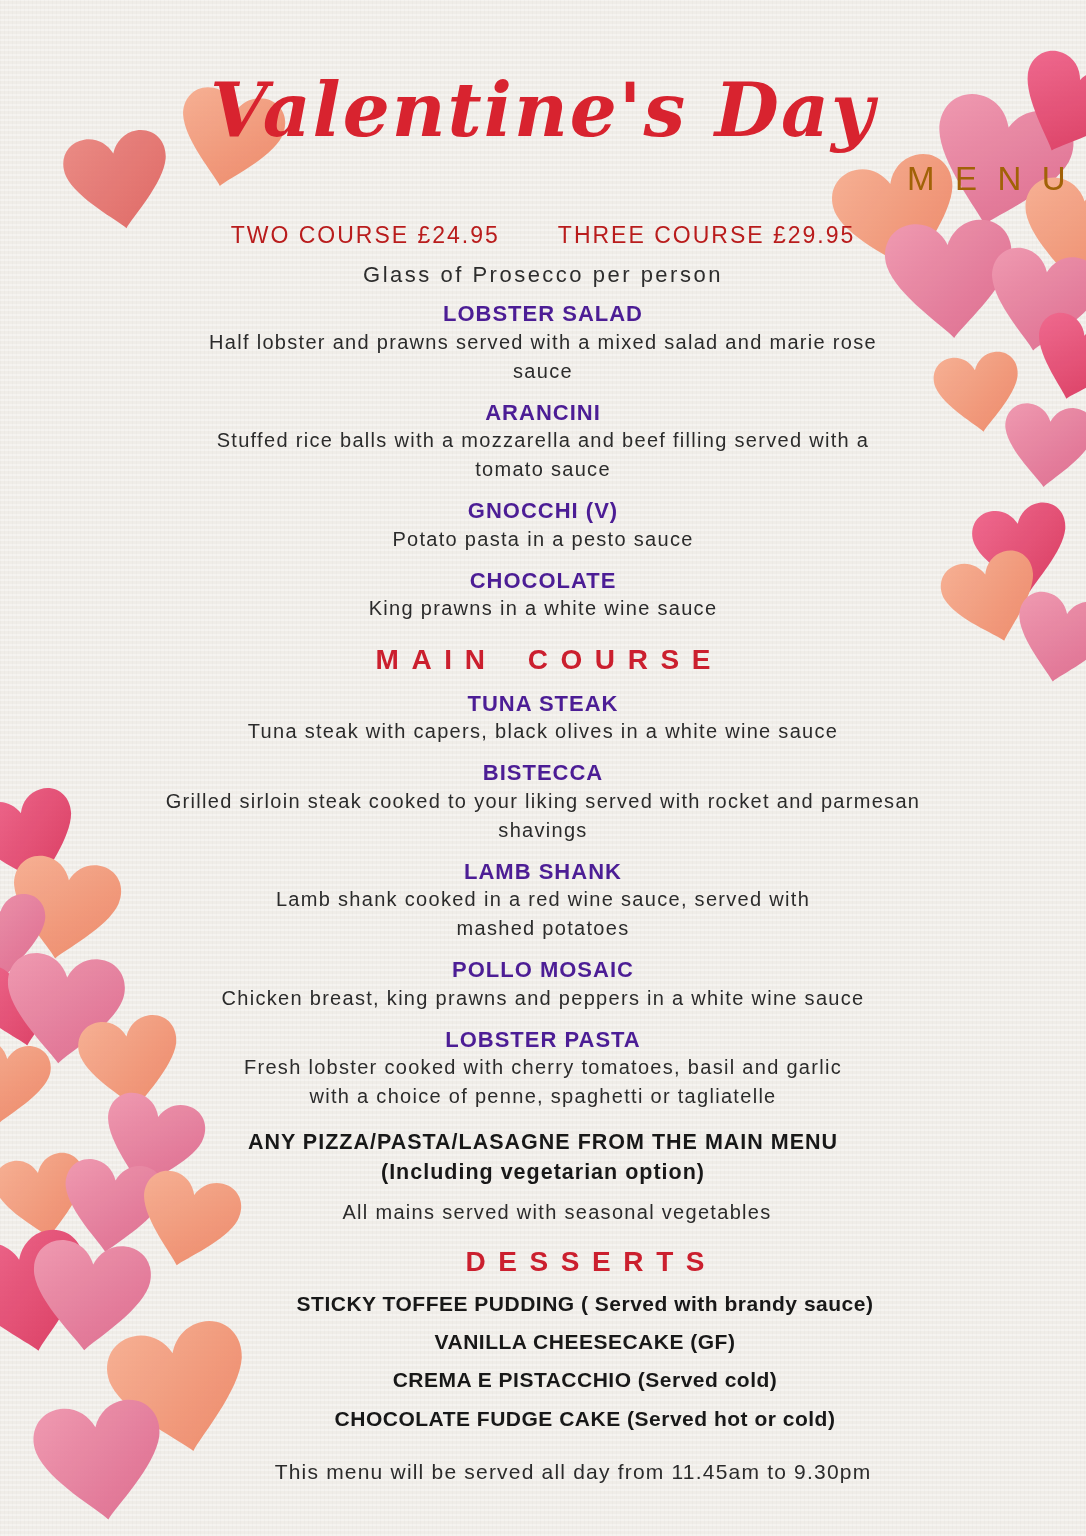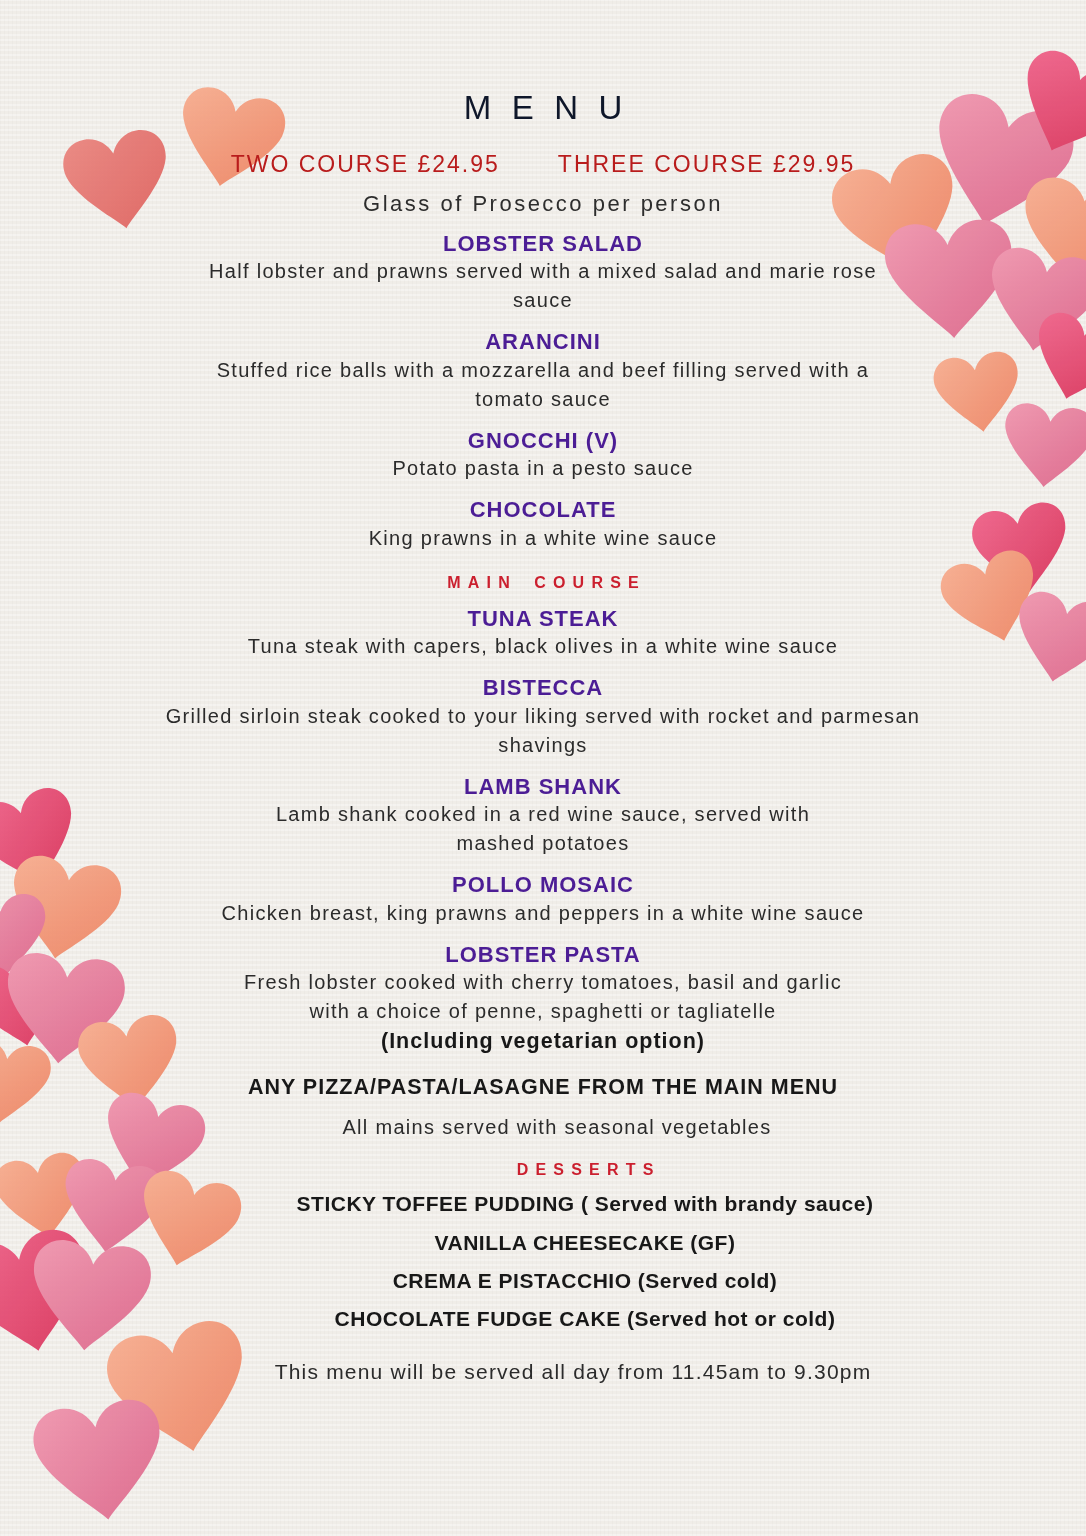--- a/index.html
+++ b/index.html
@@ -18,36 +18,36 @@
   .menu{position:relative;z-index:2;text-align:center;padding-top:72px;}
 
   .title-script{
     font-family:"DejaVu Serif", serif;
     font-style:italic;font-weight:bold;
     font-size:74px;line-height:1.05;
     color:#d8232f;margin:0;
     letter-spacing:2px;
   }
   .menu-word{
-    font-size:33px;line-height:1.15;margin-top:17px;
+    font-size:33px;line-height:1.15;margin-top:10px;
     letter-spacing:.62em;text-indent:.62em;
-    font-weight:400;color:#0f172a;
+    font-weight:400;color:#a16207;text-align:right;
   }
   .price-row{
     margin-top:24px;font-size:23px;letter-spacing:2px;color:#b91c1c;
     display:flex;justify-content:center;gap:58px;line-height:1.15;
   }
   .prosecco{margin-top:14px;font-size:22px;letter-spacing:2.5px;color:#2d2d2d;line-height:1.15;}
 
   .section-heading{
     color:#cb1f2e;font-weight:700;font-size:25px;line-height:1.2;
     letter-spacing:2px;margin-top:16px;
   }
   .section-heading.spaced{
-    letter-spacing:.45em;text-indent:.45em;word-spacing:.35em;margin-top:20px;font-size:16px;
+    letter-spacing:.45em;text-indent:.45em;word-spacing:.35em;margin-top:20px;font-size:28px;
   }
   .item-name{
     font-weight:700;font-size:22px;line-height:1.25;margin-top:13px;
     letter-spacing:1px;color:#4c1d95;
   }
   .item-desc{
     font-size:20px;line-height:1.45;letter-spacing:1.3px;color:#2b2b2b;margin:0 auto 0 auto;
   }
   .bold-note{
     font-weight:700;font-size:21.5px;line-height:1.3;letter-spacing:1px;color:#181818;
@@ -176,20 +176,21 @@
     <g transform="translate(180 1388) rotate(-12) scale(1.45) translate(-50 -47.5)">
         <use href="#heart" fill="url(#gsalmon)"></use>
       </g>
     <g transform="translate(100 1460) rotate(-8) scale(1.35) translate(-50 -47.5)">
         <use href="#heart" fill="url(#gpink)"></use>
       </g>
   </g>
 </svg>
 
 <main class="menu">
+  <h1 class="title-script">Valentine's Day</h1>
   <div class="menu-word">MENU</div>
 
   <div class="price-row">
     <span>TWO COURSE £24.95</span>
     <span>THREE COURSE £29.95</span>
   </div>
   <div class="prosecco">Glass of Prosecco per person</div>
 
 
   <div class="item-name">LOBSTER SALAD</div>
@@ -229,22 +230,22 @@
 
   <div class="item-name">POLLO MOSAIC</div>
   <div class="item-desc">Chicken breast, king prawns and peppers in a white wine sauce</div>
 
   <div class="item-name">LOBSTER PASTA</div>
   <div class="item-desc" style="max-width:820px;">
     <span>Fresh lobster cooked with cherry tomatoes, basil and garlic</span><br>
     <span>with a choice of penne, spaghetti or tagliatelle</span>
   </div>
 
+  <div class="bold-note note-1">ANY PIZZA/PASTA/LASAGNE FROM THE MAIN MENU</div>
   <div class="bold-note note-2">(Including vegetarian option)</div>
-  <div class="bold-note note-1">ANY PIZZA/PASTA/LASAGNE FROM THE MAIN MENU</div>
   <div class="plain-note">All mains served with seasonal vegetables</div>
 
   <div class="desserts-block">
     <div class="section-heading spaced">DESSERTS</div>
     <div class="dessert-item">STICKY TOFFEE PUDDING ( Served with brandy sauce)</div>
     <div class="dessert-item">VANILLA CHEESECAKE (GF)</div>
     <div class="dessert-item">CREMA E PISTACCHIO (Served cold)</div>
     <div class="dessert-item">CHOCOLATE FUDGE CAKE (Served hot or cold)</div>
   </div>
 

